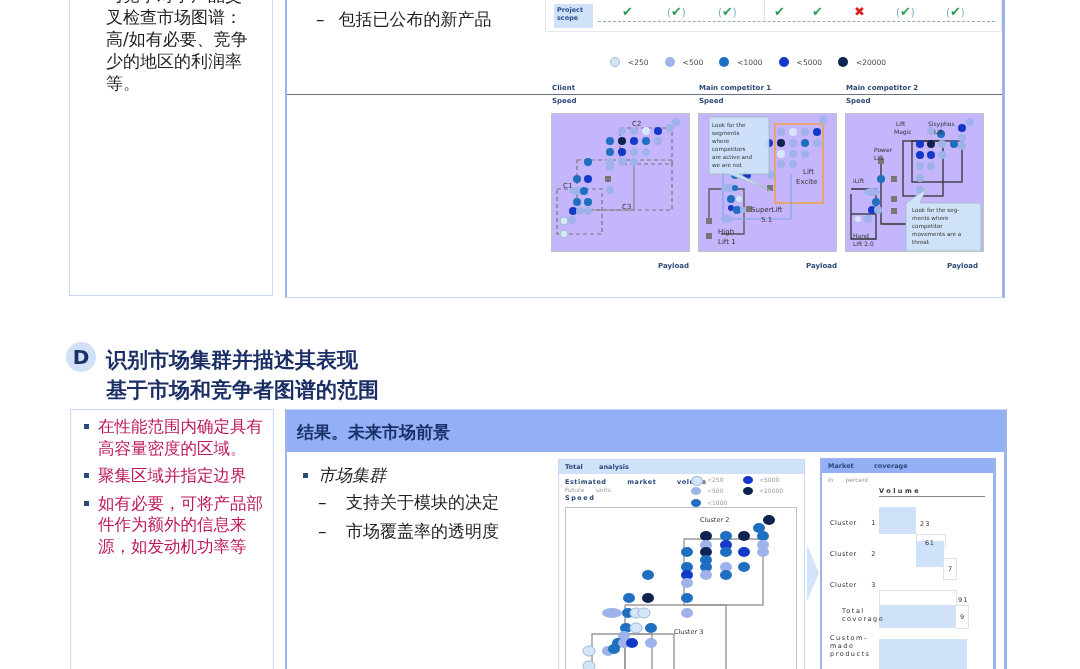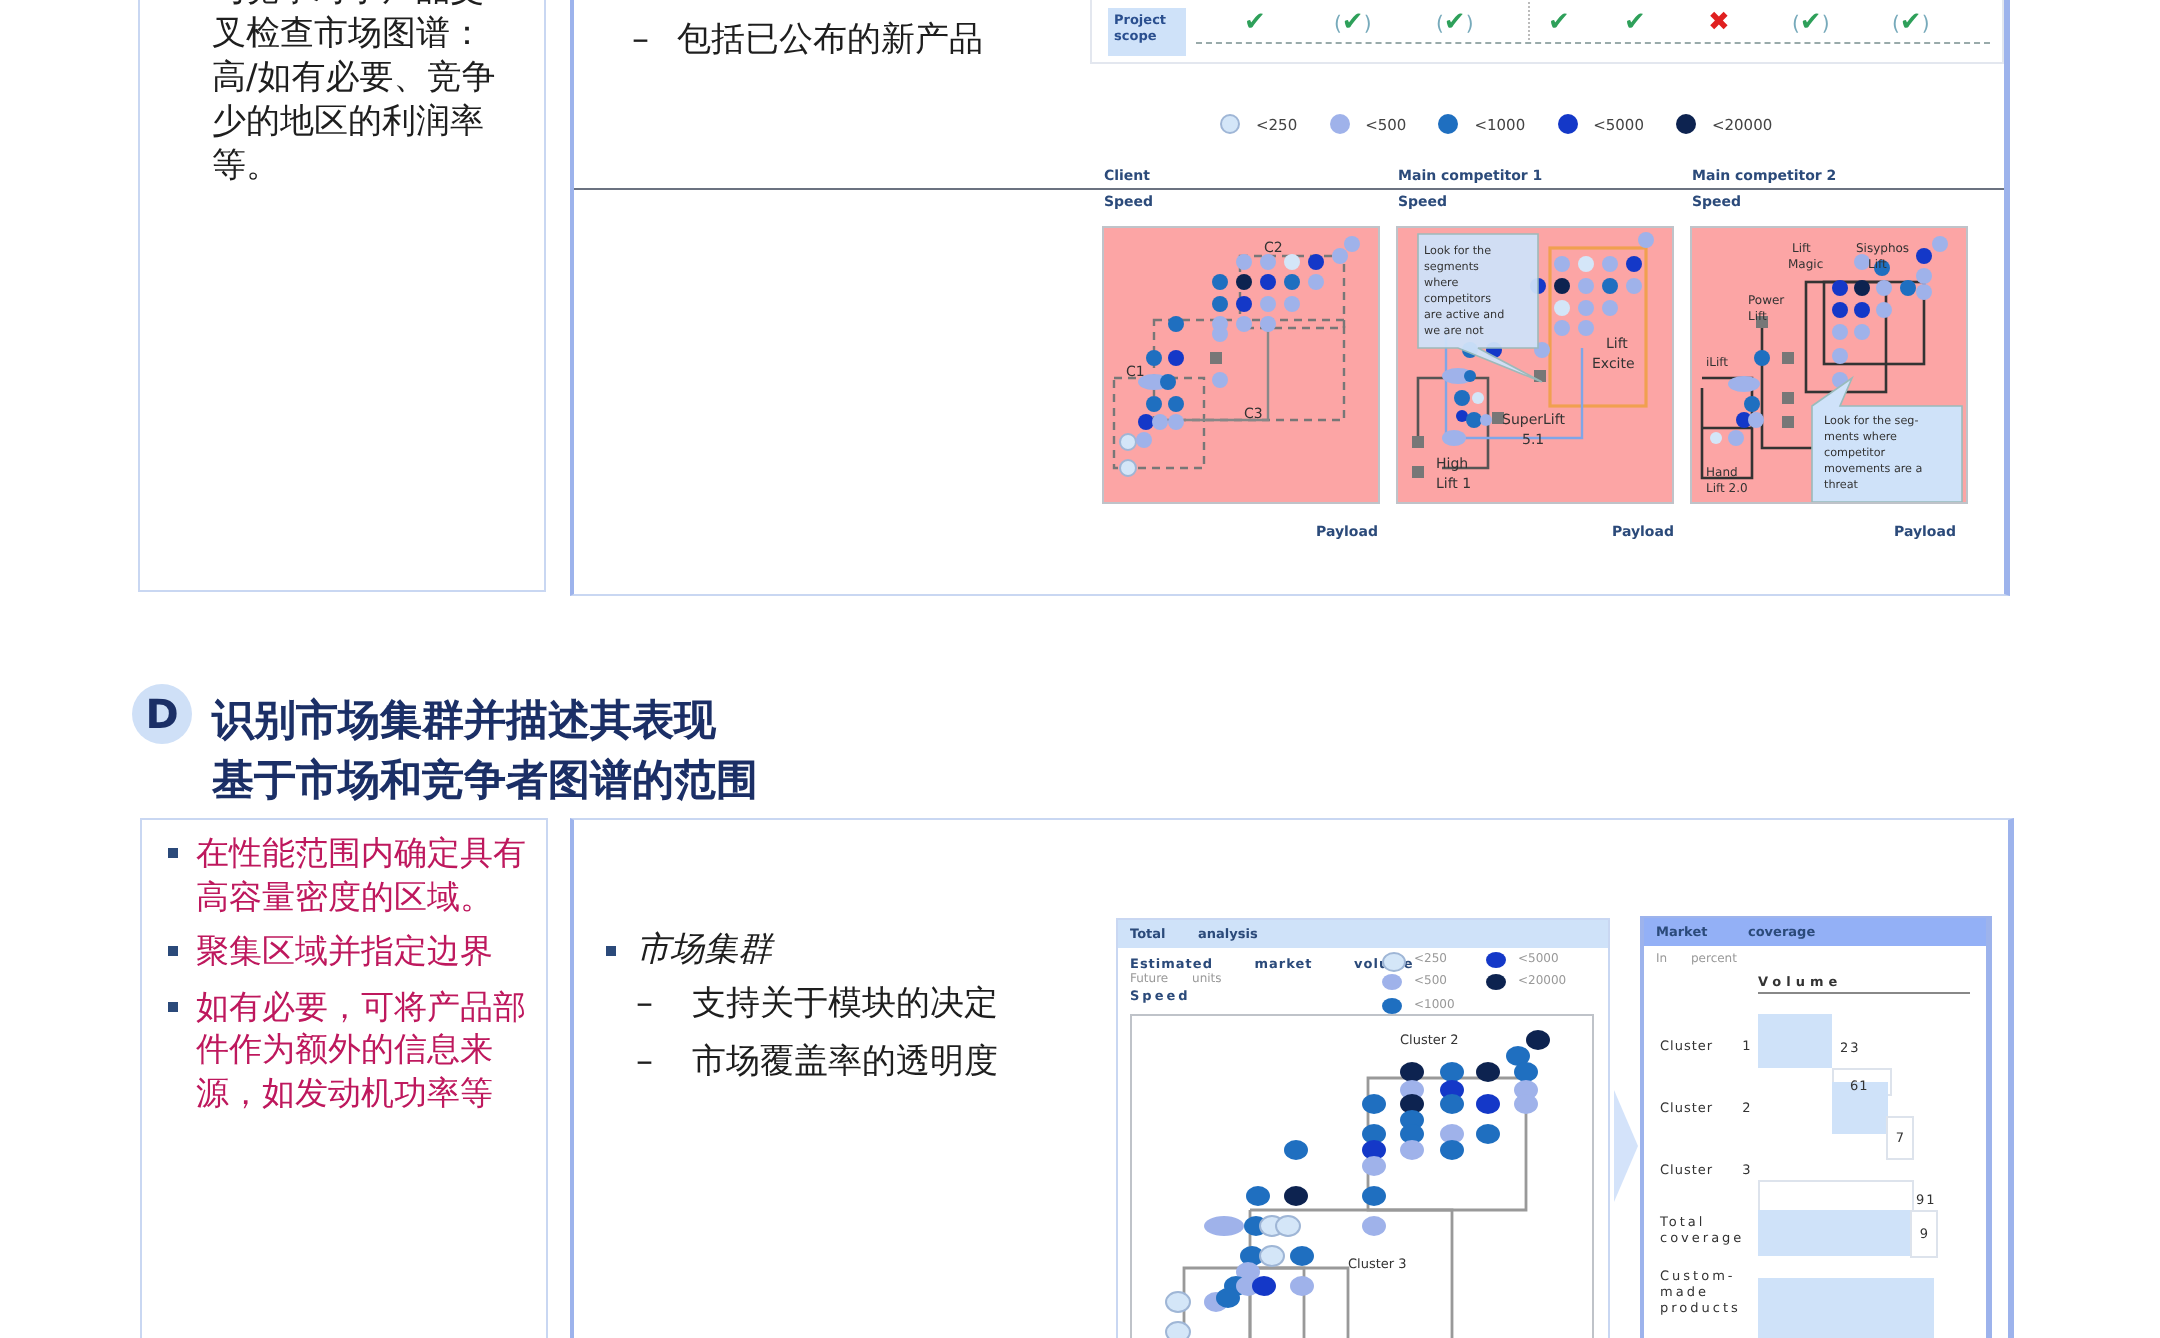--- a/index.html
+++ b/index.html
@@ -23,21 +23,21 @@
   .scope-mark.cross { color:#e02020; }
 
   .legend { left:610px; top:55px; height:14px; display:flex; align-items:center; gap:8px; font-size:7.5px; color:#444; }
   .legend .dot { width:10px; height:10px; border-radius:50%; display:inline-block; box-sizing:border-box; }
   .legend .lbl { margin-right:8px; }
 
   .hline { left:287px; top:94px; width:715px; border-top:1px solid #6b7280; }
 
   .mini-title { font-size:7px; font-weight:bold; color:#2b4a7a; }
   .mini-sub { font-size:7px; font-weight:bold; color:#2b4a7a; }
-  .mini-panel { border:1px solid #bfc3c9; background:#fca5a5; box-sizing:border-box; }
+  .mini-panel { border:1px solid #bfc3c9; background:#c4b5fd; box-sizing:border-box; }
   .payload { font-size:7px; font-weight:bold; color:#2b4a7a; }
 
   
   .d-badge { left:66px; top:342px; width:30px; height:30px; border-radius:50%; background:#cfe0f7; color:#1b2f66; font-weight:bold; font-size:20px; text-align:center; line-height:30px; }
   .d-title { left:106px; top:345px; font-size:21px; font-weight:bold; color:#1b2f66; line-height:30px; }
 
   .left-card-bot { left:70px; top:409px; width:204px; height:280px; border:1px solid #c9d7f2; box-sizing:border-box; background:#fff; }
   .left-card-bot .hdr { height:42px; background:#cfe0f7; font-size:17px; font-weight:bold; color:#1b2f66; line-height:44px; padding-left:11px; }
   .bul-list { list-style:none; margin:0; padding:6px 0 0 10px; }
   .bul-list li { position:relative; padding-left:17px; font-size:16.5px; line-height:21.5px; color:#be185d; margin-bottom:6px; width:165px; }
@@ -292,20 +292,21 @@
 
 <div class="abs left-card-bot">
   <ul class="bul-list">
     <li>在性能范围内确定具有高容量密度的区域。</li>
     <li>聚集区域并指定边界</li>
     <li>如有必要，可将产品部件作为额外的信息来源，如发动机功率等</li>
   </ul>
 </div>
 
 <div class="abs right-card-bot">
+  <div class="hdr">结果。未来市场前景</div>
   <div class="res-list">
     <div class="main">市场集群</div>
     <div class="sub"><span class="dash">–</span><span>支持关于模块的决定</span></div>
     <div class="sub"><span class="dash">–</span><span>市场覆盖率的透明度</span></div>
   </div>
 </div>
 
 <div class="abs mkt-panel">
   <div class="phdr">Total analysis</div>
   <div class="abs tiny" style="left:6px;top:18px;font-weight:bold;word-spacing:18px;color:#2b4a7a">Estimated market volume</div>
@@ -399,18 +400,18 @@
   <div class="covbar" style="left:94px;top:82px;width:28px;height:26px"></div>
   <div class="abs tiny" style="left:103px;top:80px">61</div>
   <div class="abs tiny" style="left:8px;top:91px;word-spacing:12px">Cluster 2</div>
 
   <div class="covbox" style="left:121px;top:99px;width:12px;height:20px;line-height:20px"><span>7</span></div>
   <div class="abs tiny" style="left:8px;top:122px;word-spacing:12px">Cluster 3</div>
 
   <div class="covbox" style="left:57px;top:131px;width:76px;height:14px"></div>
   <div class="abs tiny" style="left:136px;top:137px;letter-spacing:1px">91</div>
   <div class="covbar" style="left:57px;top:146px;width:76px;height:23px"></div>
-  <div class="abs tiny" style="left:8px;top:148px;width:44px;letter-spacing:1.5px;line-height:8px">Total coverage</div>
+  <div class="abs tiny" style="left:20px;top:148px;width:44px;letter-spacing:1.5px;line-height:8px">Total coverage</div>
   <div class="covbox" style="left:133px;top:146px;width:12px;height:22px;line-height:22px"><span>9</span></div>
 
   <div class="covbar" style="left:57px;top:180px;width:88px;height:30px"></div>
   <div class="abs tiny" style="left:8px;top:175px;width:44px;letter-spacing:1.5px;line-height:8px">Custom-made products</div>
 </div>
 
 </body></html>

